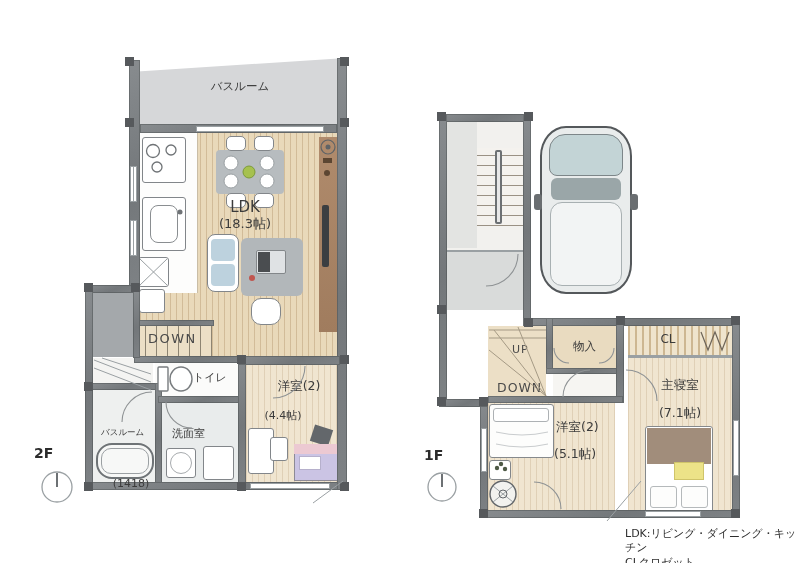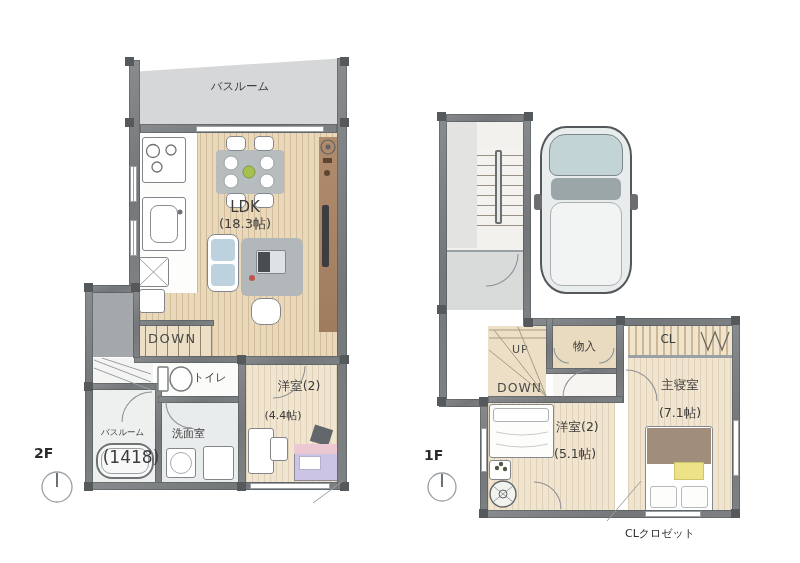--- a/index.html
+++ b/index.html
@@ -121,21 +121,21 @@
     <div class="post" style="left:237px;top:482px"></div>
 
     
     <div class="lbl ctr" style="left:195px;top:199px;width:100px;font-size:15px">LDK</div>
     <div class="lbl ctr" style="left:195px;top:217px;width:100px;font-size:13px">(18.3帖)</div>
     <div class="lbl" style="left:148px;top:332px;font-size:13px;letter-spacing:1.5px;color:#4a4a4a">DOWN</div>
     <div class="lbl" style="left:193px;top:372px;font-size:11px">トイレ</div>
     <div class="lbl ctr" style="left:264px;top:379px;width:70px;font-size:12.5px">洋室(2)</div>
     <div class="lbl ctr" style="left:248px;top:410px;width:70px;font-size:11px">(4.4帖)</div>
     <div class="lbl" style="left:101px;top:428px;font-size:8.5px">バスルーム</div>
-    <div class="lbl ctr" style="left:97px;top:448px;width:68px;font-size:17px">(1418)</div>
+    <div class="lbl ctr" style="left:97px;top:478px;width:68px;font-size:11px">(1418)</div>
     <div class="lbl" style="left:172px;top:428px;font-size:11px">洗面室</div>
     <div class="lbl" style="left:34px;top:445px;font-size:14px;font-weight:bold;color:#2b2b2b">2F</div>
   </section>
 
   
   <section>
     
     <div class="abs" style="left:447px;top:122px;width:76px;height:186px;background:#f2f1ee"></div>
     <div class="abs" style="left:447px;top:122px;width:30px;height:126px;background:#e3e4e2"></div>
     <div class="abs" style="left:447px;top:250px;width:76px;height:60px;background:#d9dbda;border-top:2px solid #9aa0a3"></div>
@@ -295,16 +295,17 @@
       <path d="M57 473 L57 487" stroke="#6d7174" stroke-width="2"></path>
     </g>
     <g>
       <circle cx="442" cy="487" r="14" stroke="#9aa0a3" fill="none" stroke-width="1.3"></circle>
       <path d="M442 474 L442 487" stroke="#6d7174" stroke-width="2"></path>
     </g>
   </svg>
 
   
   <div class="legend">
+    <div>LDK:リビング・ダイニング・キッチン</div>
     <div>CLクロゼット</div>
   </div>
 
 </div>
 
 </body></html>

